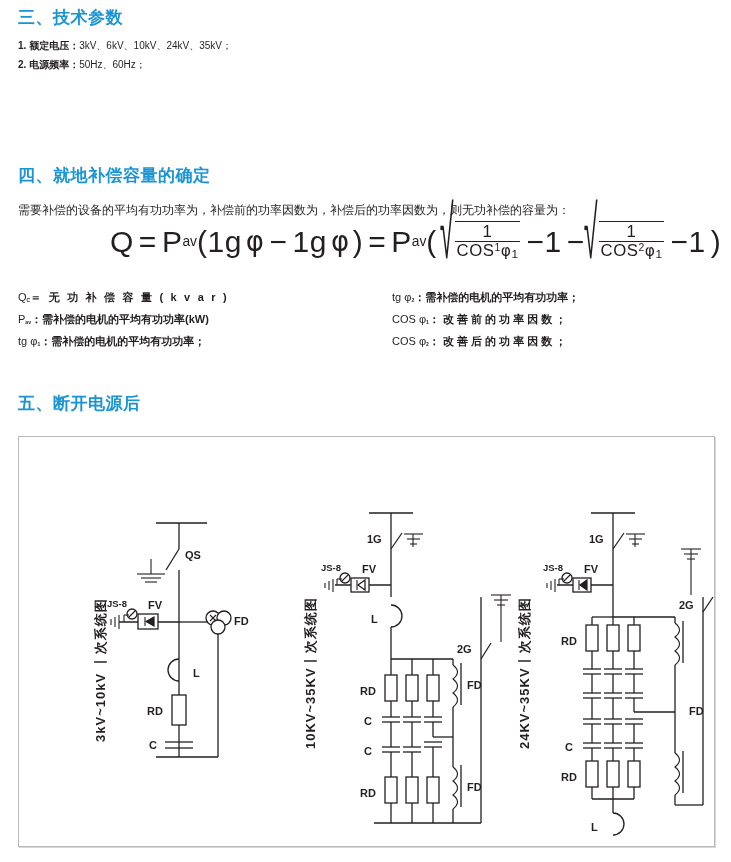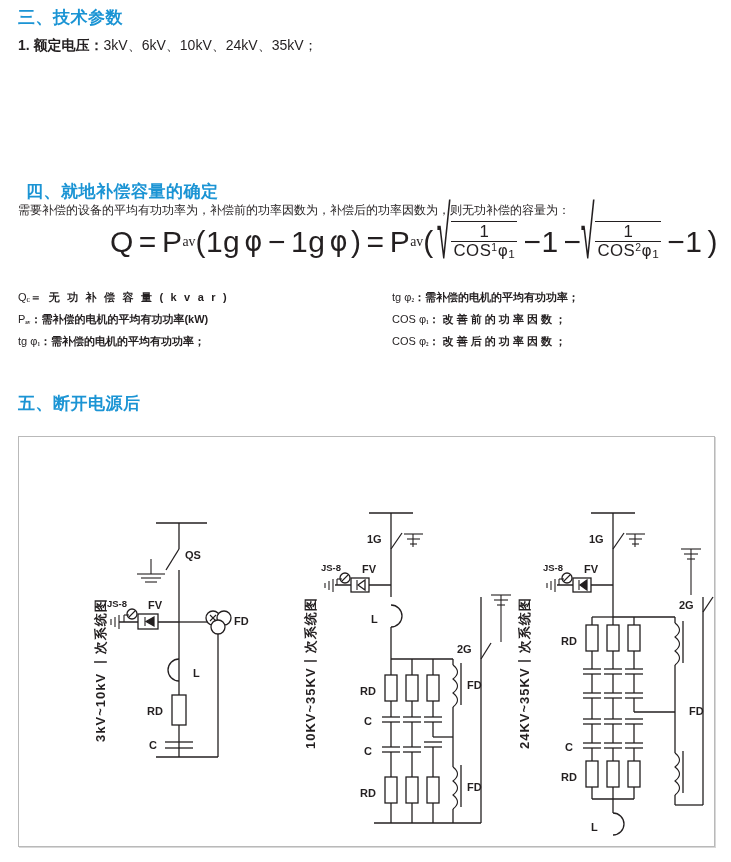--- a/index.html
+++ b/index.html
@@ -23,21 +23,21 @@
     font-size: 17px;
     font-weight: bold;
     color: #1b94d4;
     letter-spacing: 0.5px;
     white-space: nowrap;
   }
 
   
   .spec-list { position: absolute; left: 18px; top: 36px; width: 600px; }
   .spec-item {
-    font-size: 14px;
+    font-size: 10px;
     color: #231f20;
     line-height: 19px;
     white-space: nowrap;
     font-weight: bold;
   }
   .spec-idx { font-weight: bold; }
   .spec-label { font-weight: bold; }
   .spec-value { font-weight: normal; }
 
   
@@ -62,21 +62,20 @@
     white-space: nowrap;
     display: flex;
     align-items: center;
     letter-spacing: 0.5px;
   }
   .formula .op { margin: 0 5px; }
   .sub {
     font-size: 0.46em;
     vertical-align: -0.18em;
     letter-spacing: 0;
-    font-family: Liberation Serif, serif;
   }
   .phi { font-family: "DejaVu Sans", sans-serif; font-size: 0.92em; }
   .sqrt-group {
     display: inline-flex;
     align-items: stretch;
     margin: 0 1px;
   }
   .radical {
     font-size: 1.05em;
     line-height: 1;
@@ -165,23 +164,27 @@
 
 <div class="page">
 
   <div class="section-heading" style="left:18px; top:6px;">三、技术参数</div>
 
   <div class="spec-list">
     <div class="spec-item">
       <span class="spec-idx">1.</span>
       <span class="spec-label">额定电压</span><span class="spec-label">：</span><span class="spec-value">3kV、6kV、10kV、24kV、35kV；</span>
     </div>
+    <div class="spec-item">
+      <span class="spec-idx">2.</span>
+      <span class="spec-label">电源频率</span><span class="spec-label">：</span><span class="spec-value">50Hz、60Hz；</span>
+    </div>
   </div>
 
-  <div class="section-heading" style="left:18px; top:180px;margin-left:8px;">四、就地补偿容量的确定</div>
+  <div class="section-heading" style="left:18px; top:164px;">四、就地补偿容量的确定</div>
 
   <div class="intro-para">需要补偿的设备的平均有功功率为，补偿前的功率因数为，补偿后的功率因数为，则无功补偿的容量为：</div>
 
   <div class="formula">
     <span>Q</span>
     <span class="op">=</span>
     <span>P</span>
       <span class="sub">av</span>
       <span>(</span>
     <span>1g</span>

